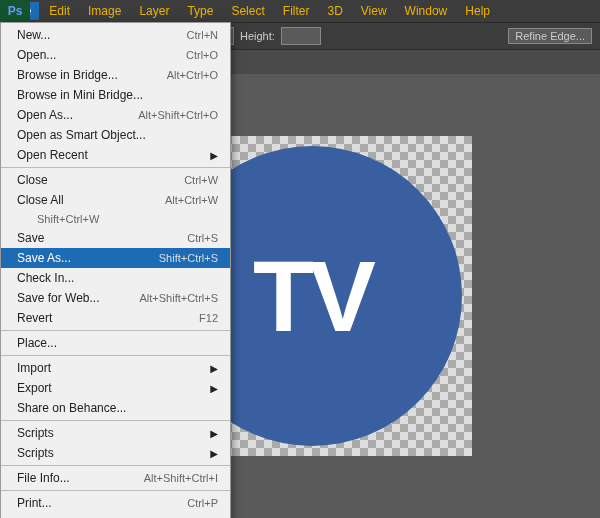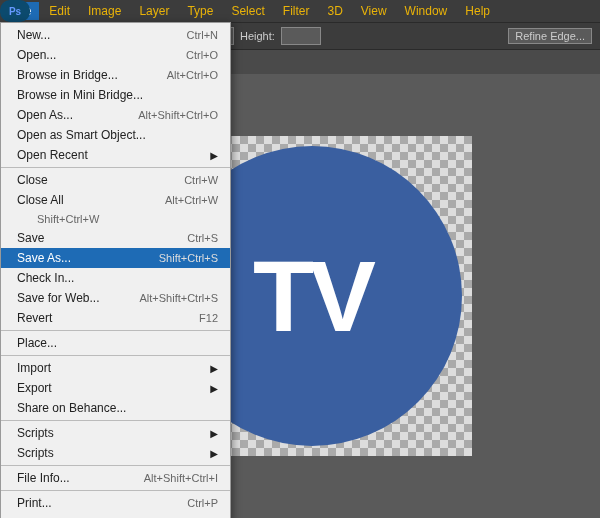--- a/index.html
+++ b/index.html
@@ -184,28 +184,27 @@
     .menu-item .arrow { font-size: 10px; }
     .menu-separator { height: 1px; background: #bbb; margin: 2px 0; }
 
     
     .ps-logo {
       position: absolute;
       top: 0;
       left: 0;
       width: 30px;
       height: 22px;
-      background: #0c4a6e;
+      background: #14532d;
       display: flex;
       align-items: center;
       justify-content: center;
       color: #6699ff;
       font-weight: bold;
-      font-size: 10px;
-      border-radius: 10px;
+      font-size: 12px;
     }
   </style>
 </head>
 <body>
 
 <div class="menu-bar">
   <div class="ps-logo">Ps</div>
   <div class="menu-bar-item active">File</div>
   <div class="menu-bar-item">Edit</div>
   <div class="menu-bar-item">Image</div>

